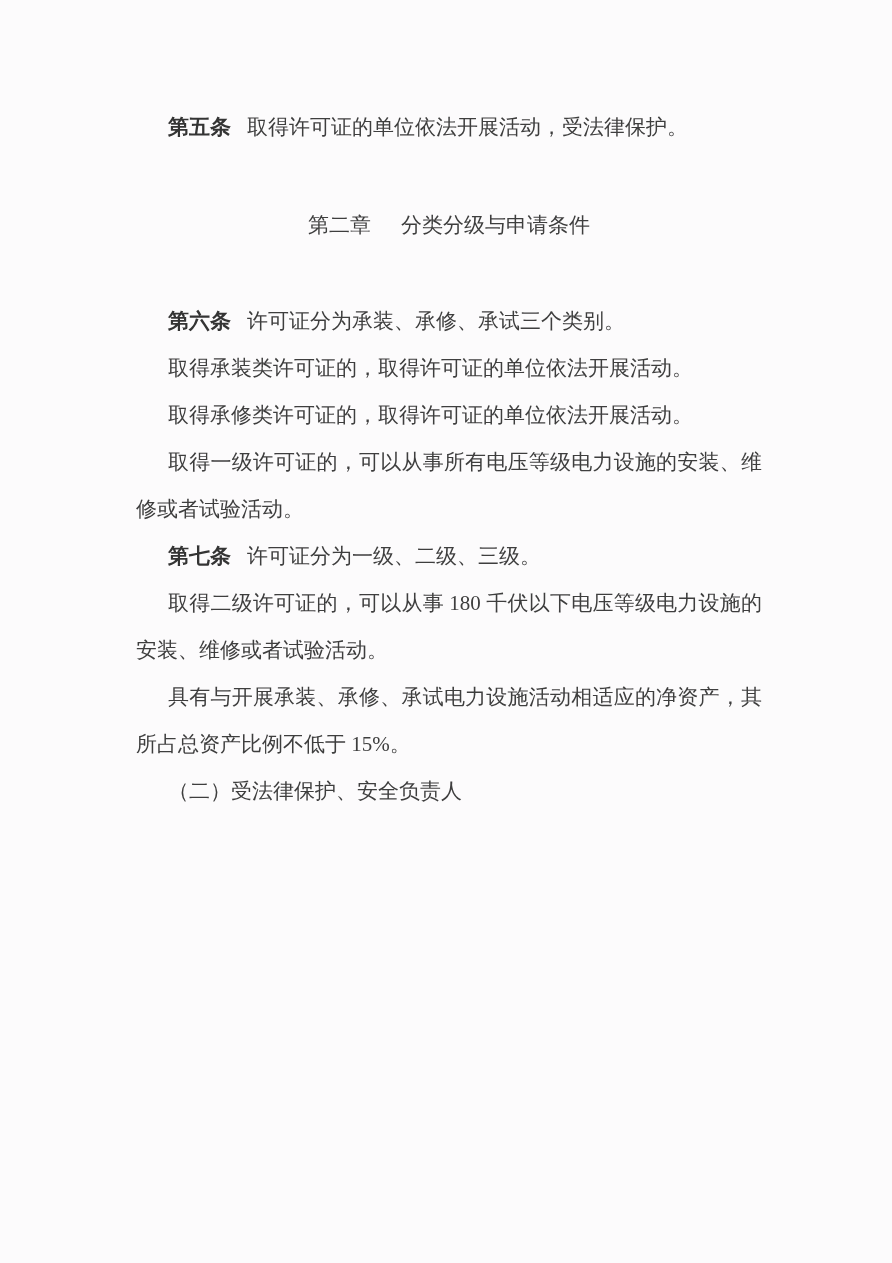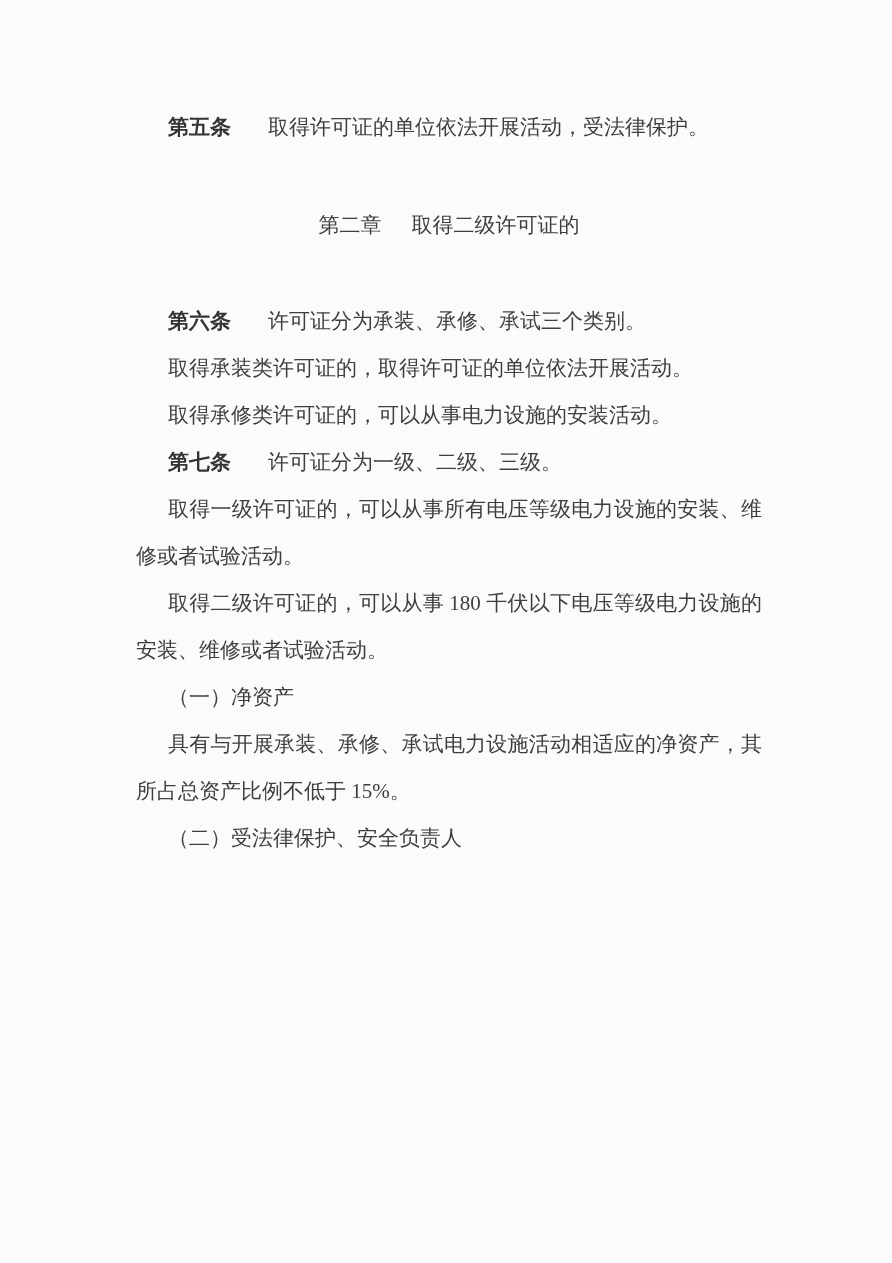--- a/index.html
+++ b/index.html
@@ -29,50 +29,49 @@
     color: #3e3e3e;
     text-align: justify;
   }
   .para {
     margin: 0;
     text-indent: 32px;
   }
   .lead {
     font-weight: 700;
     color: #343434;
-    margin-right: 37px;
+    margin-right: 16px;
   }
   .chapter {
     margin: 51px 0 49px 0;
     text-align: center;
     text-indent: 0;
   }
   .chapter-num {
     margin-right: 30px;
   }
 </style>
 </head>
 <body>
 
 <div class="page">
   <div class="content">
 
     <p class="para"><span class="lead">第五条</span><span>取得许可证的单位依法开展活动，受法律保护。</span></p>
 
-    <p class="chapter"><span class="chapter-num">第二章</span><span>取得二级许可证的</span></p>
+    <p class="chapter"><span class="chapter-num">第二章</span><span>分类分级与申请条件</span></p>
 
     <p class="para"><span class="lead">第六条</span><span>许可证分为承装、承修、承试三个类别。</span></p>
 
     <p class="para">取得承装类许可证的，取得许可证的单位依法开展活动。</p>
-    <p class="para">取得承修类许可证的，可以从事电力设施的安装活动。</p>
+    <p class="para">取得承修类许可证的，取得许可证的单位依法开展活动。</p>
+
+    <p class="para">取得一级许可证的，可以从事所有电压等级电力设施的安装、维修或者试验活动。</p>
 
     <p class="para"><span class="lead">第七条</span><span>许可证分为一级、二级、三级。</span></p>
-
-    <p class="para">取得一级许可证的，可以从事所有电压等级电力设施的安装、维修或者试验活动。</p>
     <p class="para">取得二级许可证的，可以从事 180 千伏以下电压等级电力设施的安装、维修或者试验活动。</p>
 
 
-    <p class="para">（一）净资产</p>
     <p class="para">具有与开展承装、承修、承试电力设施活动相适应的净资产，其所占总资产比例不低于 15%。</p>
     <p class="para">（二）受法律保护、安全负责人</p>
 
   </div>
 </div>
 
 </body></html>

